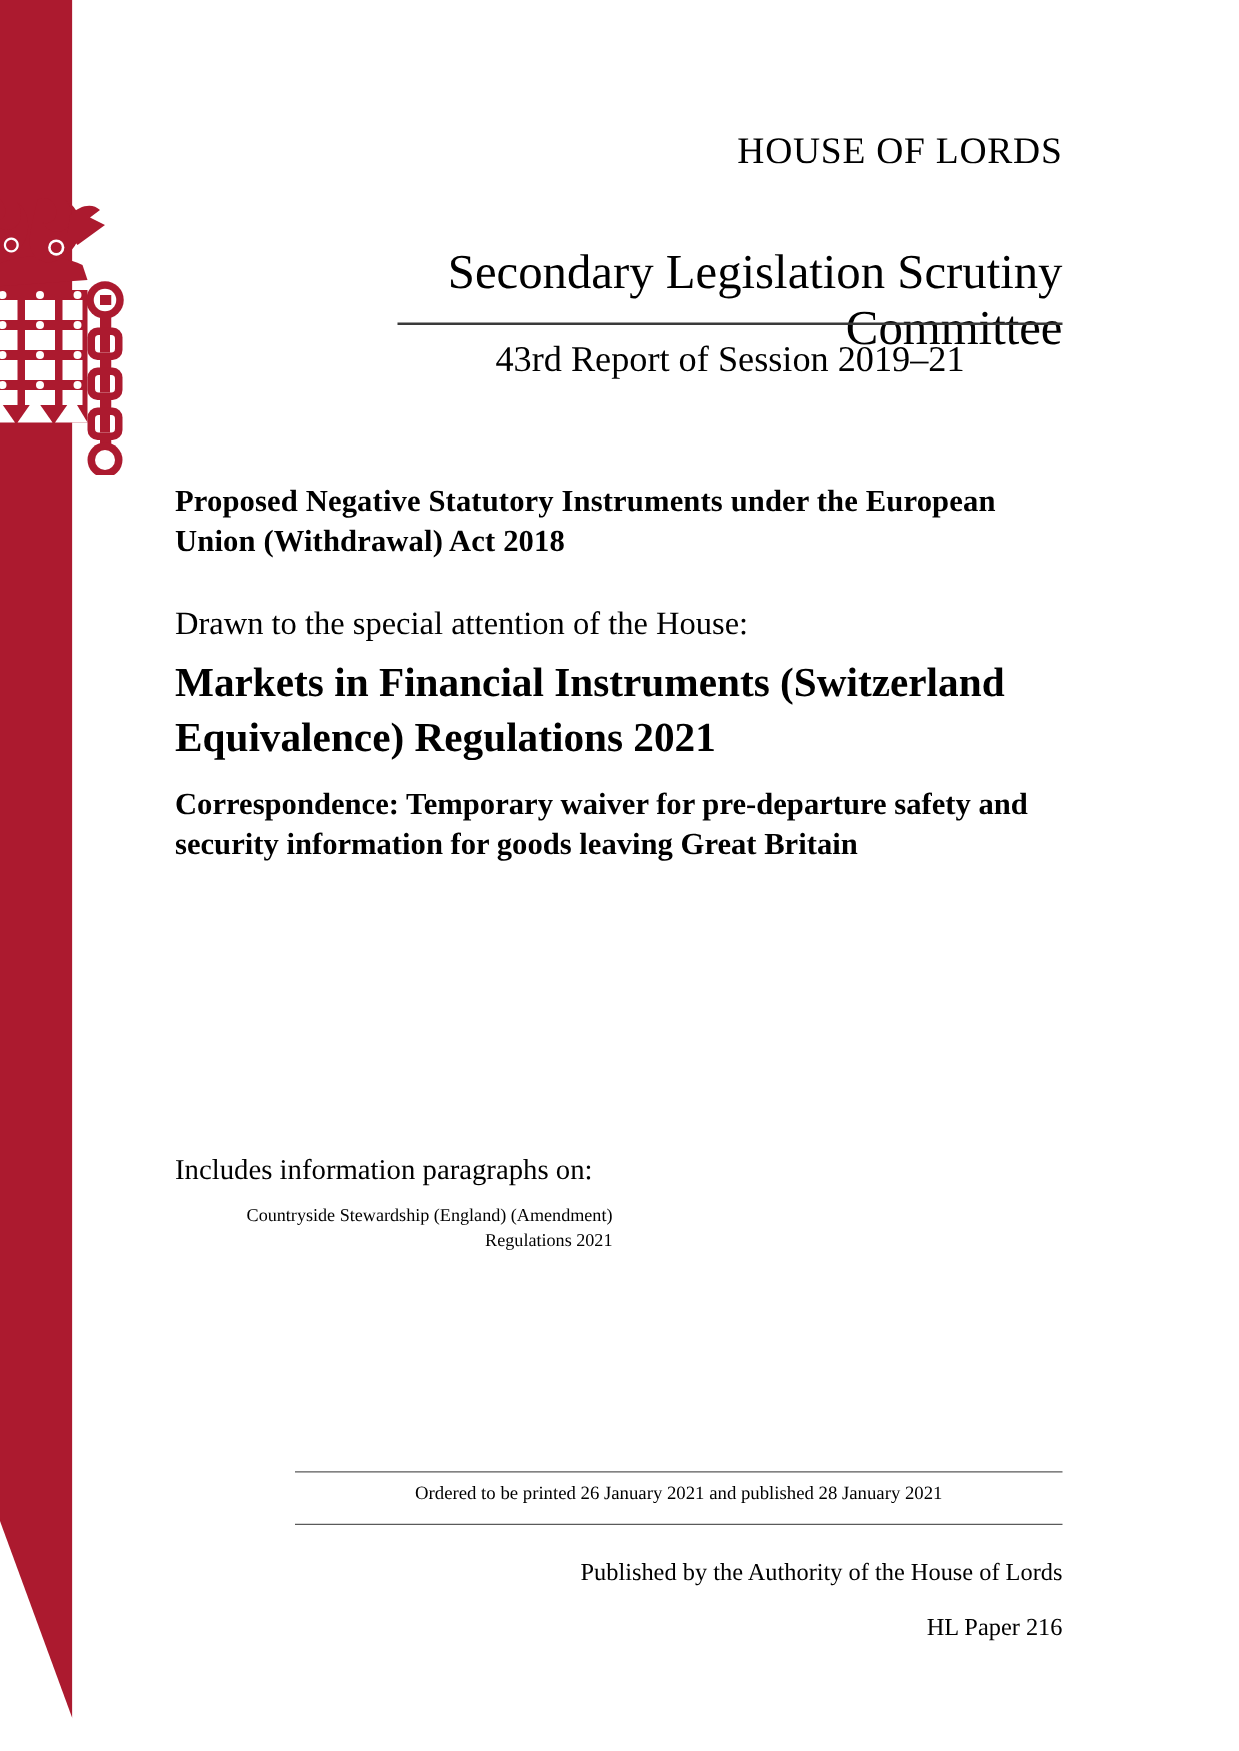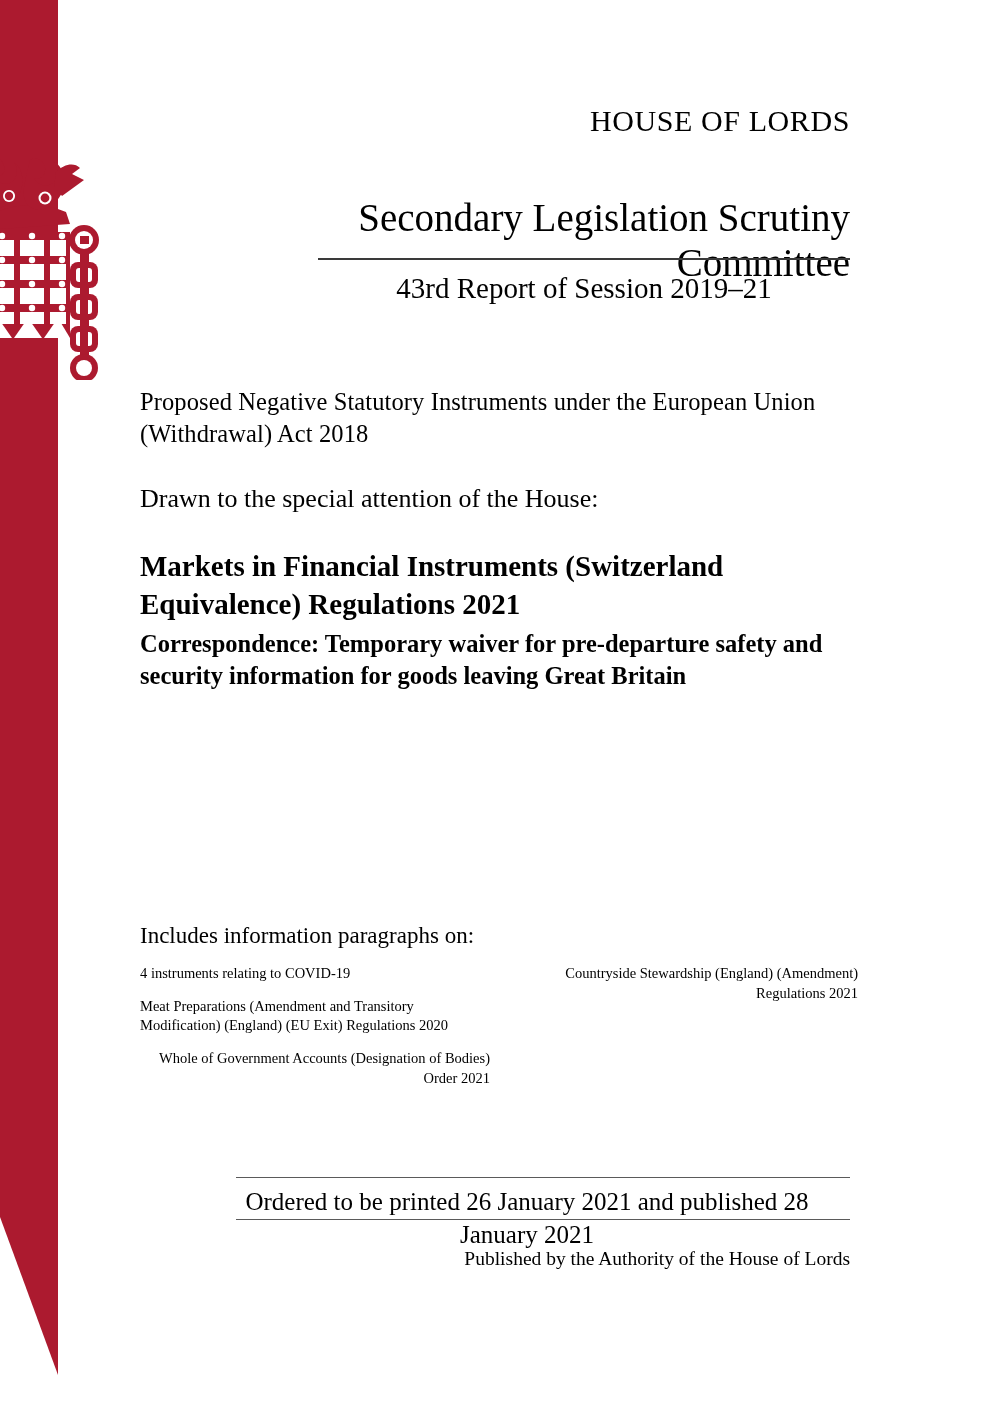--- a/index.html
+++ b/index.html
@@ -98,36 +98,36 @@
   }
 
   .block {
     position: absolute;
     left: 140px;
     width: 700px;
   }
 
   .si-heading {
     top: 386px;
-    font-weight: normal;
+    font-weight: bold;
     font-size: 24.5px;
     line-height: 1.32;
     letter-spacing: 0.1px;
   }
 
   .drawn-label {
     top: 482px;
     font-size: 26px;
     line-height: 1.3;
   }
 
   .drawn-item {
-    top: 547px;
+    top: 526px;
     font-weight: bold;
-    font-size: 29px;
+    font-size: 33px;
     line-height: 1.32;
   }
 
   .corr-item {
     top: 628px;
     font-weight: bold;
     font-size: 24.5px;
     line-height: 1.32;
   }
 
@@ -161,25 +161,25 @@
   .rule-foot-top {
     position: absolute;
     left: 236px;
     top: 1177px;
     width: 614px;
     height: 0;
     border-top: 1px solid #5a5a5a;
   }
   .ordered-line {
     position: absolute;
-    left: 220px;
+    left: 236px;
     top: 1186px;
     width: 614px;
     text-align: center;
-    font-size: 25px;
+    font-size: 15px;
     line-height: 1.3;
   }
   .rule-foot-bottom {
     position: absolute;
     left: 236px;
     top: 1219px;
     width: 614px;
     height: 0;
     border-top: 1px solid #5a5a5a;
   }
@@ -317,32 +317,28 @@
     <div class="block drawn-label">Drawn to the special attention of the House:</div>
 
     <div class="block drawn-item">Markets in Financial Instruments (Switzerland Equivalence) Regulations 2021</div>
 
     <div class="block includes-label">Includes information paragraphs on:</div>
 
     <div class="block corr-item">Correspondence:  Temporary waiver for pre-departure safety and security information for goods leaving Great Britain</div>
 
     <div class="info-cols">
       <div class="info-col">
-        <p class="info-item">4 instruments relating to COVID-19</p>
-        <p class="info-item">Meat Preparations (Amendment and Transitory Modification) (England) (EU Exit) Regulations 2020</p>
-        <p class="info-item">Whole of Government Accounts (Designation of Bodies) Order 2021</p>
-      </div>
-      <div class="info-col">
         <p class="info-item">Countryside Stewardship (England) (Amendment) Regulations 2021</p>
       </div>
     </div>
 
     <div class="rule-foot-top"></div>
 
     <div class="ordered-line">Ordered to be printed 26 January 2021 and published 28 January 2021</div>
 
     <div class="rule-foot-bottom"></div>
 
     <div class="published-by">Published by the Authority of the House of Lords</div>
 
+    <div class="paper-number">HL Paper 216</div>
 
   </div>
 </div>
 
 </body></html>

